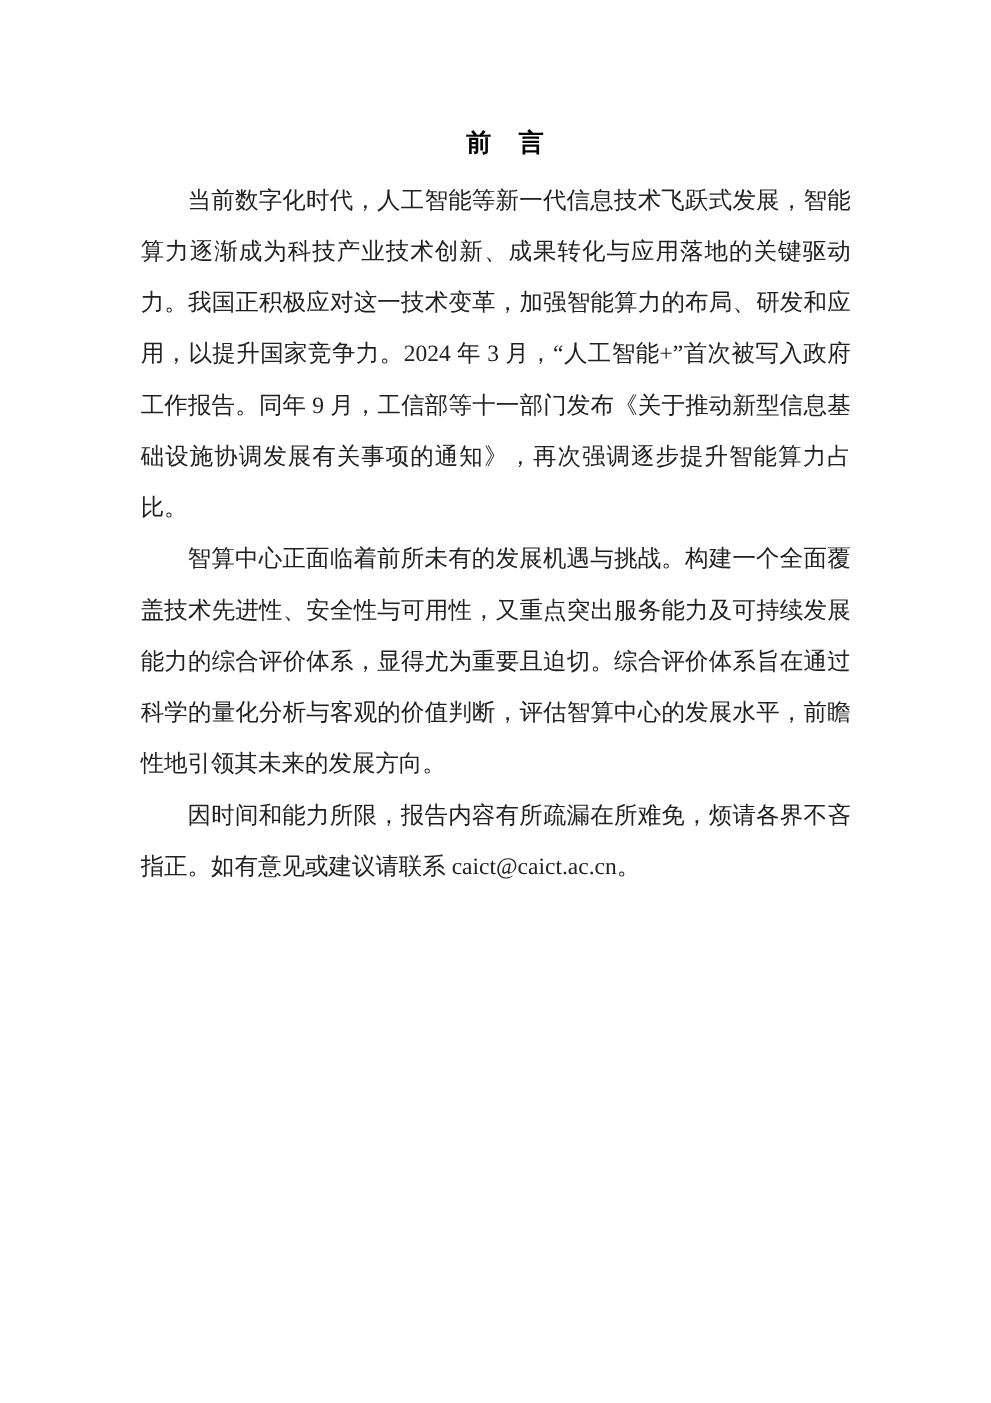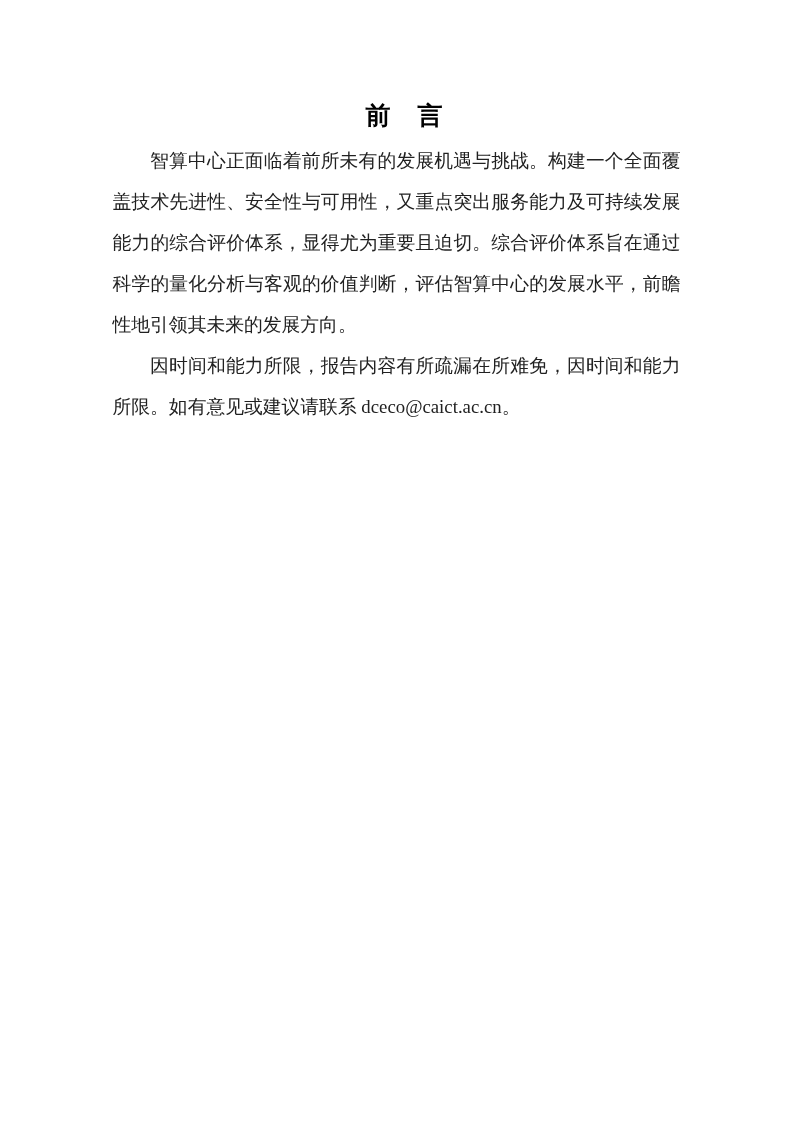--- a/index.html
+++ b/index.html
@@ -14,21 +14,21 @@
     margin: 0 auto;
     background: #ffffff;
     overflow: hidden;
     box-sizing: border-box;
   }
   .doc-title {
     margin: 99px 0 0 16px;
     text-align: center;
     font-family: "Liberation Sans", "DejaVu Sans", sans-serif;
     font-weight: bold;
-    font-size: 25px;
+    font-size: 20px;
     line-height: 32px;
     color: #000000;
     letter-spacing: 1px;
   }
   .doc-body {
     width: 568px;
     margin: 9px auto 0 auto;
     font-family: "Liberation Serif", "DejaVu Serif", serif;
     font-size: 18.8px;
     line-height: 41px;
@@ -43,16 +43,17 @@
     word-break: break-word;
   }
 </style>
 </head>
 <body>
 
 <div class="page">
   <h1 class="doc-title">前　言</h1>
 
   <div class="doc-body">
+    <p>当前数字化时代，人工智能等新一代信息技术飞跃式发展，智能算力逐渐成为科技产业技术创新、成果转化与应用落地的关键驱动力。我国正积极应对这一技术变革，加强智能算力的布局、研发和应用，以提升国家竞争力。2024 年 3 月，“人工智能+”首次被写入政府工作报告。同年 9 月，工信部等十一部门发布《关于推动新型信息基础设施协调发展有关事项的通知》，再次强调逐步提升智能算力占比。</p>
     <p>智算中心正面临着前所未有的发展机遇与挑战。构建一个全面覆盖技术先进性、安全性与可用性，又重点突出服务能力及可持续发展能力的综合评价体系，显得尤为重要且迫切。综合评价体系旨在通过科学的量化分析与客观的价值判断，评估智算中心的发展水平，前瞻性地引领其未来的发展方向。</p>
-    <p>因时间和能力所限，报告内容有所疏漏在所难免，因时间和能力所限。如有意见或建议请联系 dceco@caict.ac.cn。</p>
+    <p>因时间和能力所限，报告内容有所疏漏在所难免，烦请各界不吝指正。如有意见或建议请联系 caict@caict.ac.cn。</p>
   </div>
 </div>
 
 </body></html>

